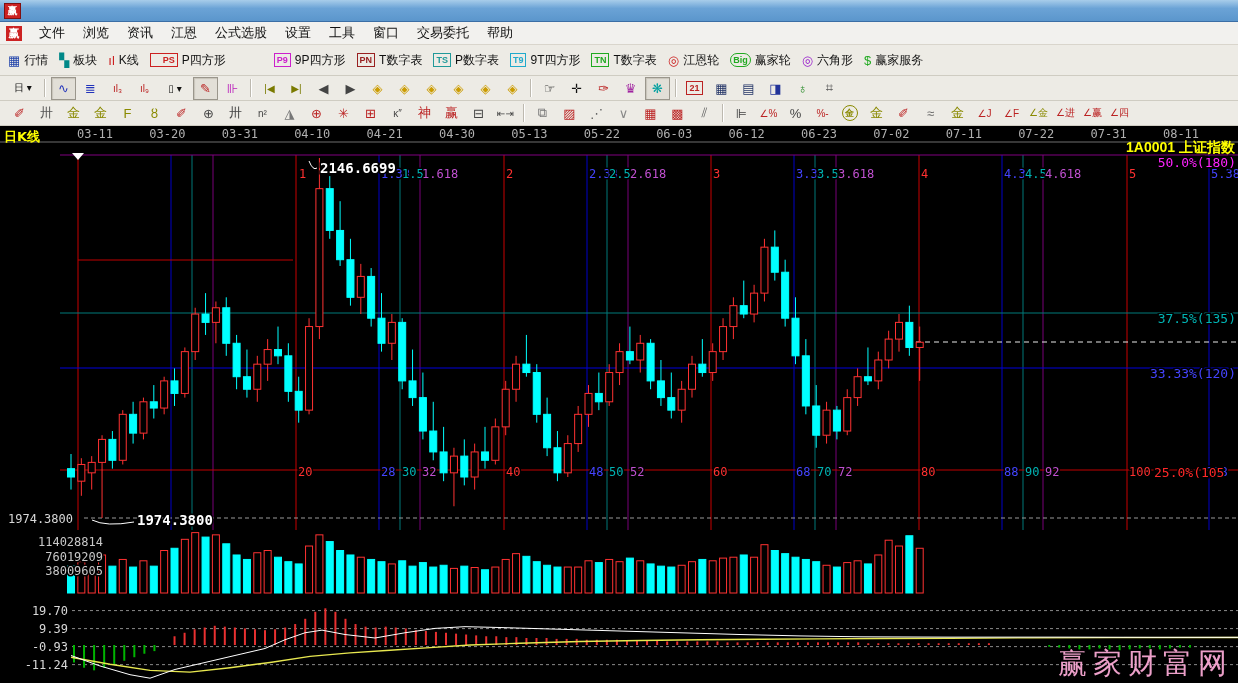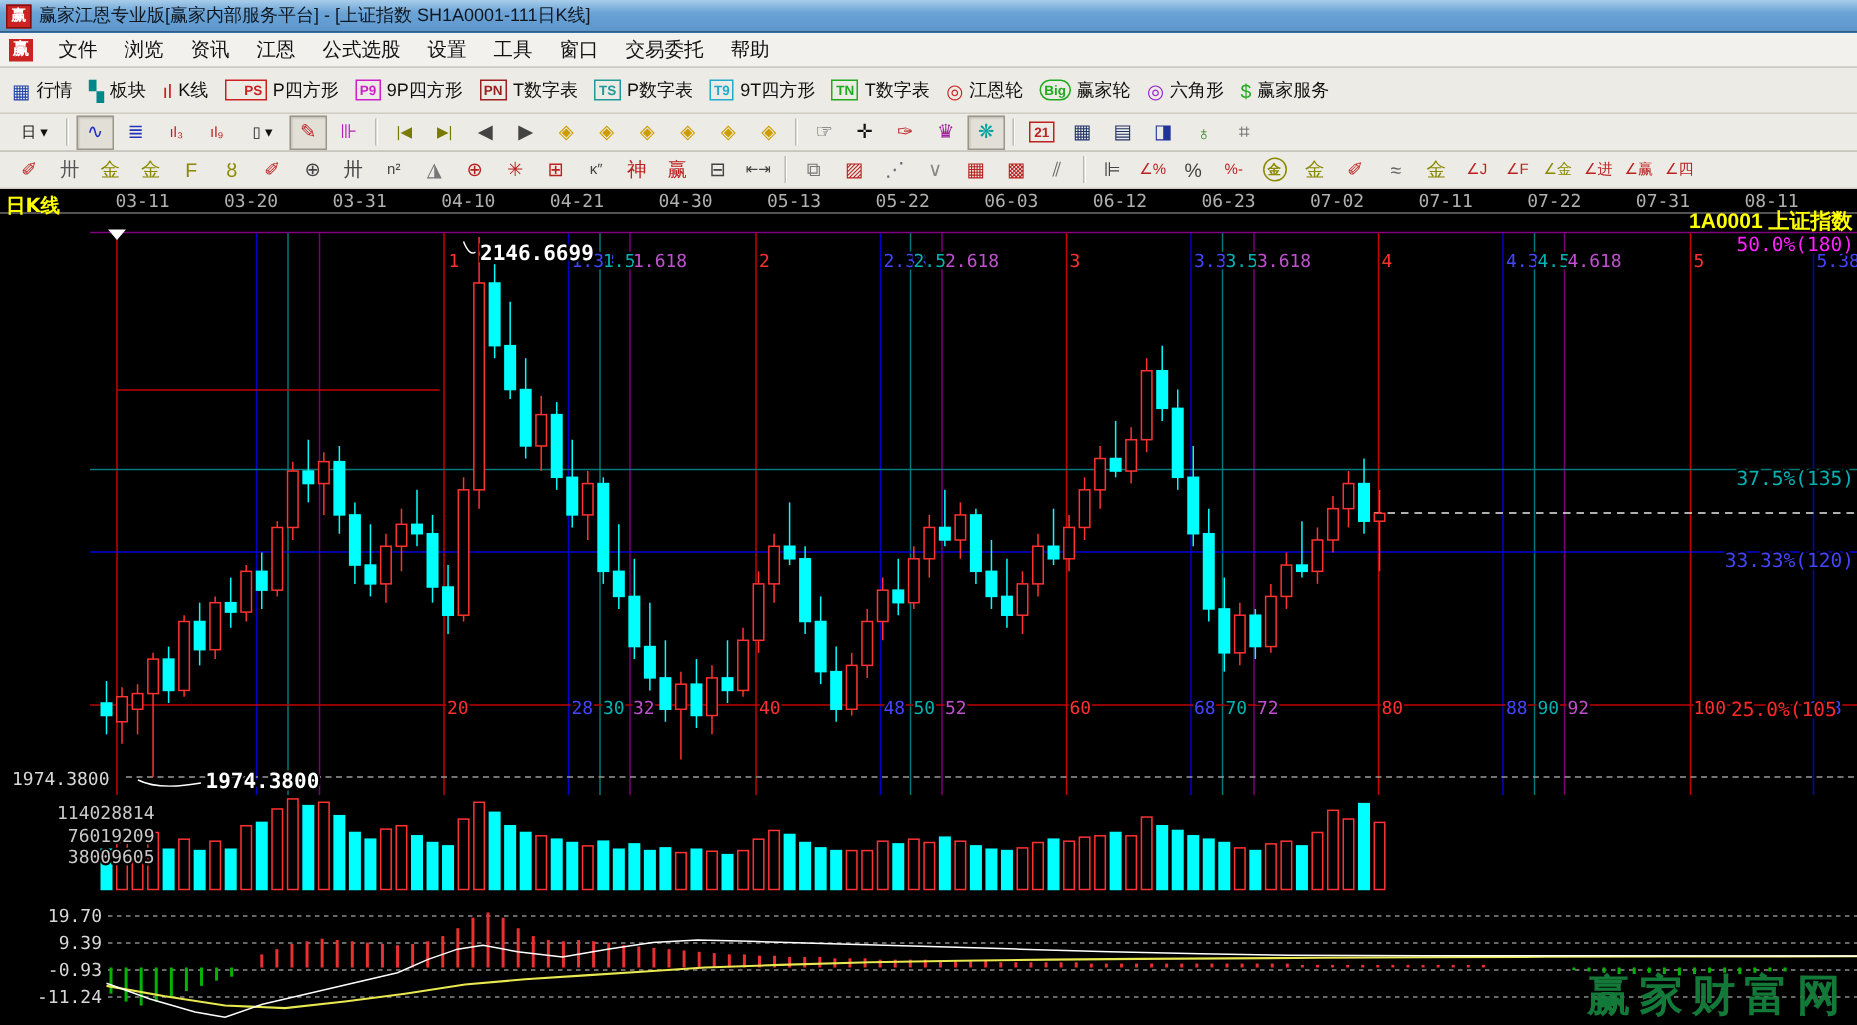--- a/index.html
+++ b/index.html
@@ -40,31 +40,30 @@
     font-family:"DejaVu Sans","Liberation Sans",sans-serif;}
   #symbol-label{position:absolute;right:3px;top:13px;color:#ff0;font-size:14px;font-weight:bold;white-space:nowrap;}
   #macdbar{position:absolute;left:0;top:469px;width:1238px;height:14px;
     background:linear-gradient(#b6b6b6,#949494);border-top:1px solid #d8d8d8;border-bottom:1px solid #6a6a6a;
     box-sizing:border-box;font-family:"DejaVu Sans Mono",monospace;font-size:12px;font-weight:bold;}
   #macdbar span{position:absolute;top:-1px;}
   #macd-name{left:8px;color:#ff0;}
   #macd-dif{left:102px;color:#fff;}
   #macd-dea{left:196px;color:#ff0;}
   #macd-macd{left:290px;color:#f0f;}
-  #watermark{position:absolute;left:1058px;top:518px;color:#15803d;font-size:29px;font-weight:bold;
+  #watermark{position:absolute;left:1058px;top:518px;color:#f9a8d4;font-size:29px;font-weight:normal;
     font-family:"DejaVu Serif","Liberation Serif",serif;letter-spacing:6px;white-space:nowrap;opacity:.95;}
   text{font-family:"DejaVu Sans Mono","Liberation Mono",monospace;}
 </style>
 </head>
 <body>
 
 <div id="app">
   <div id="titlebar">
     <div class="appicon">赢</div>
-    <div class="title">赢家江恩专业版[赢家内部服务平台] - [上证指数  SH1A0001-111日K线]</div>
   </div>
   <div id="menubar">
     <div class="appicon">赢</div>
     <div id="menu-items" style="display: flex;">
         <span class="menu-item">文件</span>
         <span class="menu-item">浏览</span>
         <span class="menu-item">资讯</span>
         <span class="menu-item">江恩</span>
         <span class="menu-item">公式选股</span>
         <span class="menu-item">设置</span>
@@ -85,21 +84,21 @@
       </span>
       <span class="qitem">
         <span class="qicon" style="color: rgb(204, 32, 32);">ıl</span>
         <span class="qlabel">K线</span>
       </span>
       <span class="qitem">
         <span class="qbox" style="color: rgb(204, 32, 32); border-color: rgb(204, 32, 32); padding-left: 12px;">PS</span>
         <span class="qlabel">P四方形</span>
       </span>
       <span class="qitem">
-        <span class="qbox" style="color: rgb(204, 32, 204); border-color: rgb(204, 32, 204);">P9</span>
+        <span class="qbox" style="color: rgb(204, 32, 204); border-color: rgb(204, 32, 204); margin-left: 37px;">P9</span>
         <span class="qlabel">9P四方形</span>
       </span>
       <span class="qitem">
         <span class="qbox" style="color: rgb(153, 32, 32); border-color: rgb(153, 32, 32);">PN</span>
         <span class="qlabel">T数字表</span>
       </span>
       <span class="qitem">
         <span class="qbox" style="color: rgb(32, 153, 153); border-color: rgb(32, 153, 153);">TS</span>
         <span class="qlabel">P数字表</span>
       </span>

